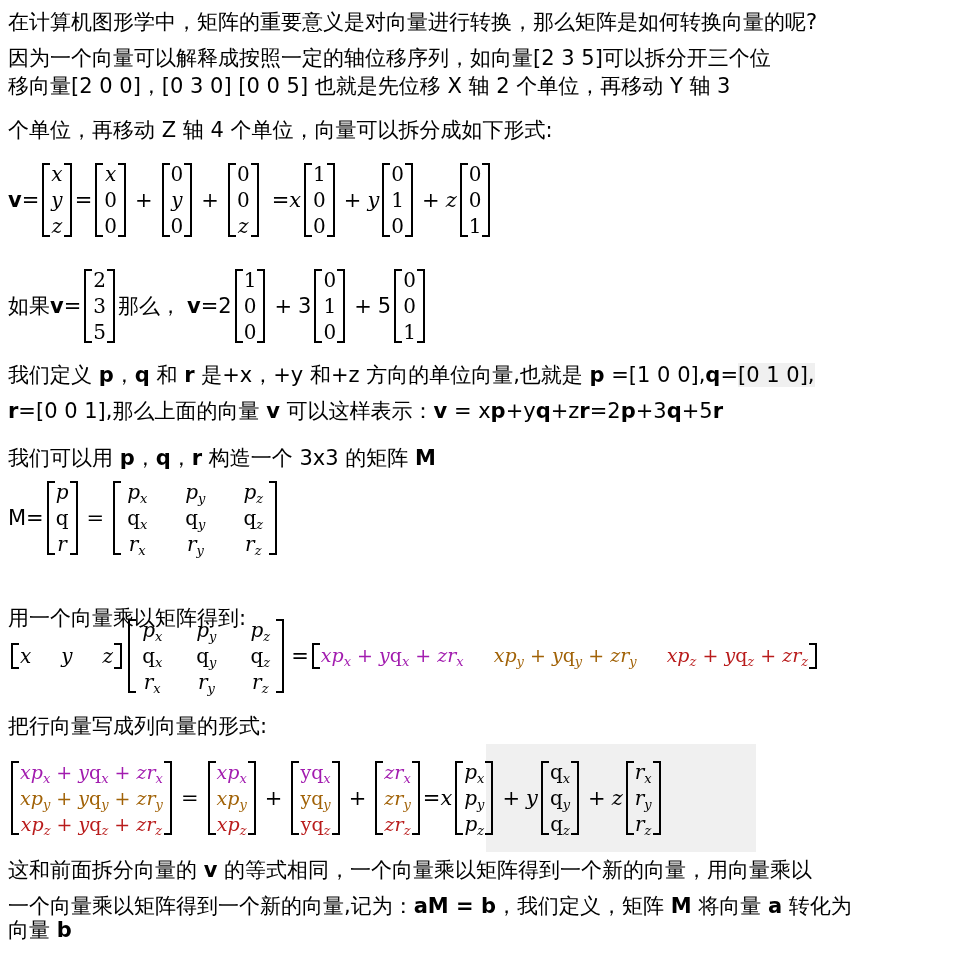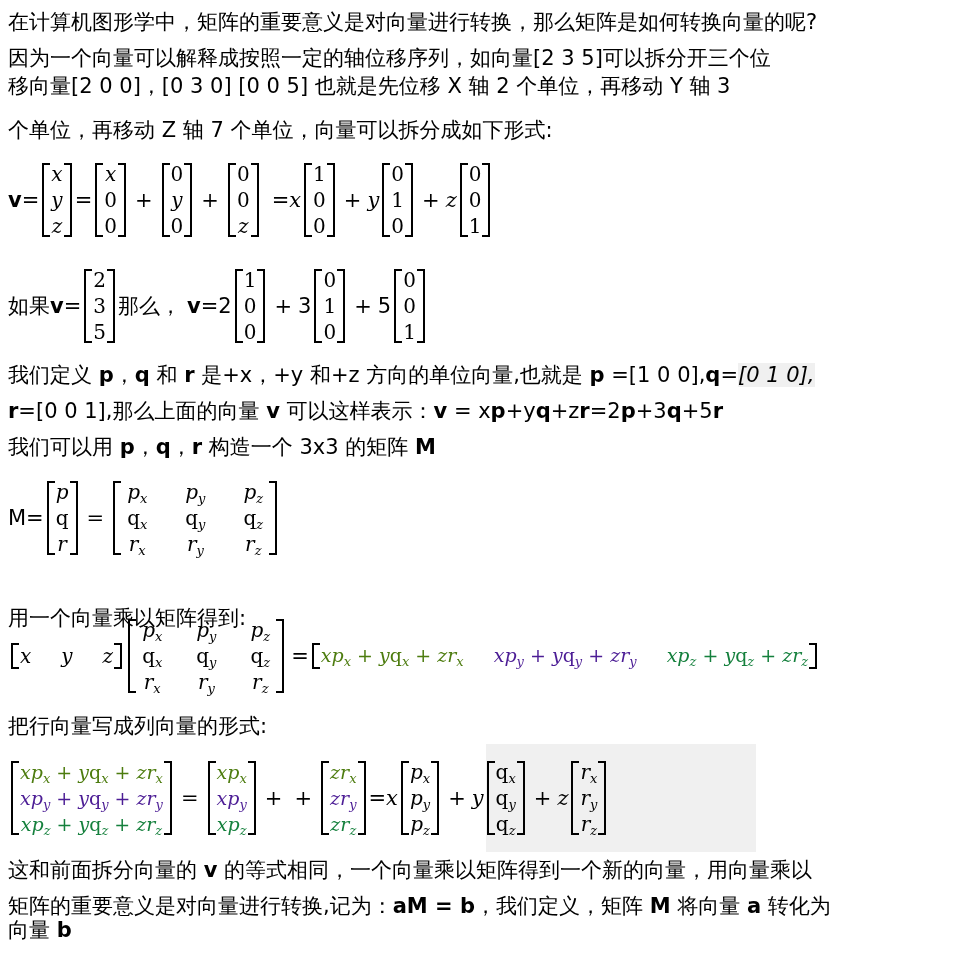--- a/index.html
+++ b/index.html
@@ -5,50 +5,50 @@
   html, body { margin: 0; padding: 0; background: #ffffff; }
   body {
     width: 968px; height: 960px; overflow: hidden; position: relative;
     font-family: "DejaVu Sans", "Liberation Sans", sans-serif;
     font-size: 21px; color: #000;
   }
   .line { position: absolute; left: 8px; white-space: nowrap; line-height: 36px; }
   .b { font-weight: bold; }
   .math { font-family: "DejaVu Serif", "Liberation Serif", serif; font-style: italic; }
   .up { font-style: normal; }
-  .hl { background: #f0f0f0; font-style: italic; }
+  .hl { background: #f0f0f0; }
   .row { position: absolute; left: 8px; display: flex; align-items: center; white-space: nowrap; }
   .mat {
     display: inline-flex; flex-direction: column; align-items: center; justify-content: space-between;
     position: relative; padding: 0 9px; margin: 0 3px;
     font-family: "DejaVu Serif", "Liberation Serif", serif; font-size: 20px;
   }
   .mat::before, .mat::after {
     content: ""; position: absolute; top: 2px; bottom: 2px; width: 6px;
     border: 2px solid #000;
   }
   .mat::before { left: 0; border-right: none; }
   .mat::after { right: 0; border-left: none; }
   .mat .cell { line-height: 26px; height: 26px; }
   .mat.grid { display: inline-grid; grid-template-columns: repeat(3, auto); column-gap: 38px; justify-items: center; }
   .it { font-style: italic; }
   .op { font-family: "DejaVu Serif", "Liberation Serif", serif; margin: 0 6px; font-size: 21px; }
-  .red { color: #4d7c0f; }
-  .green { color: #4c1d95; }
-  .blue { color: #15803d; }
+  .red { color: #a21caf; }
+  .green { color: #a16207; }
+  .blue { color: #b91c1c; }
   sub { font-size: 13px; vertical-align: -4px; }
   .hlbox { position: absolute; left: 486px; top: 744px; width: 270px; height: 108px; background: #f0f0f0; }
 </style>
 </head>
 <body>
 
 <div class="line" style="top:4px">在计算机图形学中，矩阵的重要意义是对向量进行转换，那么矩阵是如何转换向量的呢?</div>
 <div class="line" style="top:40px">因为一个向量可以解释成按照一定的轴位移序列，如向量[2    3     5]可以拆分开三个位</div>
 <div class="line" style="top:68px">移向量[2    0     0]，[0    3     0]  [0    0     5]  也就是先位移 X 轴 2 个单位，再移动 Y 轴 3</div>
-<div class="line" style="top:112px">个单位，再移动 Z 轴 7 个单位，向量可以拆分成如下形式:</div>
+<div class="line" style="top:112px">个单位，再移动 Z 轴 4 个单位，向量可以拆分成如下形式:</div>
 
 <div class="row" style="top:160px;height:80px">
   <span class="b">v</span>
   <span>=</span>
   <span class="mat">
     <span class="cell it">x</span>
     <span class="cell it">y</span>
     <span class="cell it">z</span>
   </span>
   <span>=</span>
@@ -125,21 +125,21 @@
     <span class="cell">1</span>
   </span>
 </div>
 
 <div class="line" style="top:357px">
   <span>我们定义 </span><span class="b">p</span><span>，</span><span class="b">q</span><span> 和 </span><span class="b">r</span><span> 是+x，+y 和+z 方向的单位向量,也就是 </span><span class="b">p</span><span> =[1     0     0],</span><span class="b">q</span><span>=</span><span class="hl">[0     1     0],</span>
 </div>
 <div class="line" style="top:393px">
   <span class="b">r</span><span>=[0     0     1],那么上面的向量 </span><span class="b">v</span><span> 可以这样表示：</span><span class="b">v</span><span> = x</span><span class="b">p</span><span>+y</span><span class="b">q</span><span>+z</span><span class="b">r</span><span>=2</span><span class="b">p</span><span>+3</span><span class="b">q</span><span>+5</span><span class="b">r</span>
 </div>
-<div class="line" style="top:429px">
+<div class="line" style="top:440px">
   <span>我们可以用 </span><span class="b">p</span><span>，</span><span class="b">q</span><span>，</span><span class="b">r</span><span> 构造一个 3x3 的矩阵 </span><span class="b">M</span>
 </div>
 
 <div class="row" style="top:478px;height:80px">
   <span>M=</span>
   <span class="mat">
     <span class="cell it">p</span>
     <span class="cell">q</span>
     <span class="cell it">r</span>
   </span>
@@ -193,20 +193,25 @@
     <span class="cell green">xp<sub>y</sub> + y<span class="up">q</span><sub>y</sub> + zr<sub>y</sub></span>
     <span class="cell blue">xp<sub>z</sub> + y<span class="up">q</span><sub>z</sub> + zr<sub>z</sub></span>
   </span>
   <span class="op">=</span>
   <span class="mat it" style="font-size:19px">
     <span class="cell red">xp<sub>x</sub></span>
     <span class="cell green">xp<sub>y</sub></span>
     <span class="cell blue">xp<sub>z</sub></span>
   </span>
   <span class="op">+</span>
+  <span class="mat" style="font-size:19px">
+    <span class="cell red">yq<sub class="it">x</sub></span>
+    <span class="cell green">yq<sub class="it">y</sub></span>
+    <span class="cell blue">yq<sub class="it">z</sub></span>
+  </span>
   <span class="op">+</span>
   <span class="mat it" style="font-size:19px">
     <span class="cell red">zr<sub>x</sub></span>
     <span class="cell green">zr<sub>y</sub></span>
     <span class="cell blue">zr<sub>z</sub></span>
   </span>
   <span>=</span>
   <span class="math">x</span>
   <span class="mat it">
     <span class="cell">p<sub>x</sub></span>
@@ -226,17 +231,17 @@
     <span class="cell">r<sub>x</sub></span>
     <span class="cell">r<sub>y</sub></span>
     <span class="cell">r<sub>z</sub></span>
   </span>
 </div>
 
 <div class="line" style="top:852px">
   <span>这和前面拆分向量的 </span><span class="b">v</span><span> 的等式相同，一个向量乘以矩阵得到一个新的向量，用向量乘以</span>
 </div>
 <div class="line" style="top:888px">
-  <span>矩阵的重要意义是对向量进行转换,记为：</span><span class="b">aM = b</span><span>，我们定义，矩阵 </span><span class="b">M</span><span> 将向量 </span><span class="b">a</span><span> 转化为</span>
+  <span>一个向量乘以矩阵得到一个新的向量,记为：</span><span class="b">aM = b</span><span>，我们定义，矩阵 </span><span class="b">M</span><span> 将向量 </span><span class="b">a</span><span> 转化为</span>
 </div>
 <div class="line" style="top:912px">
   <span>向量 </span><span class="b">b</span>
 </div>
 
 </body></html>

